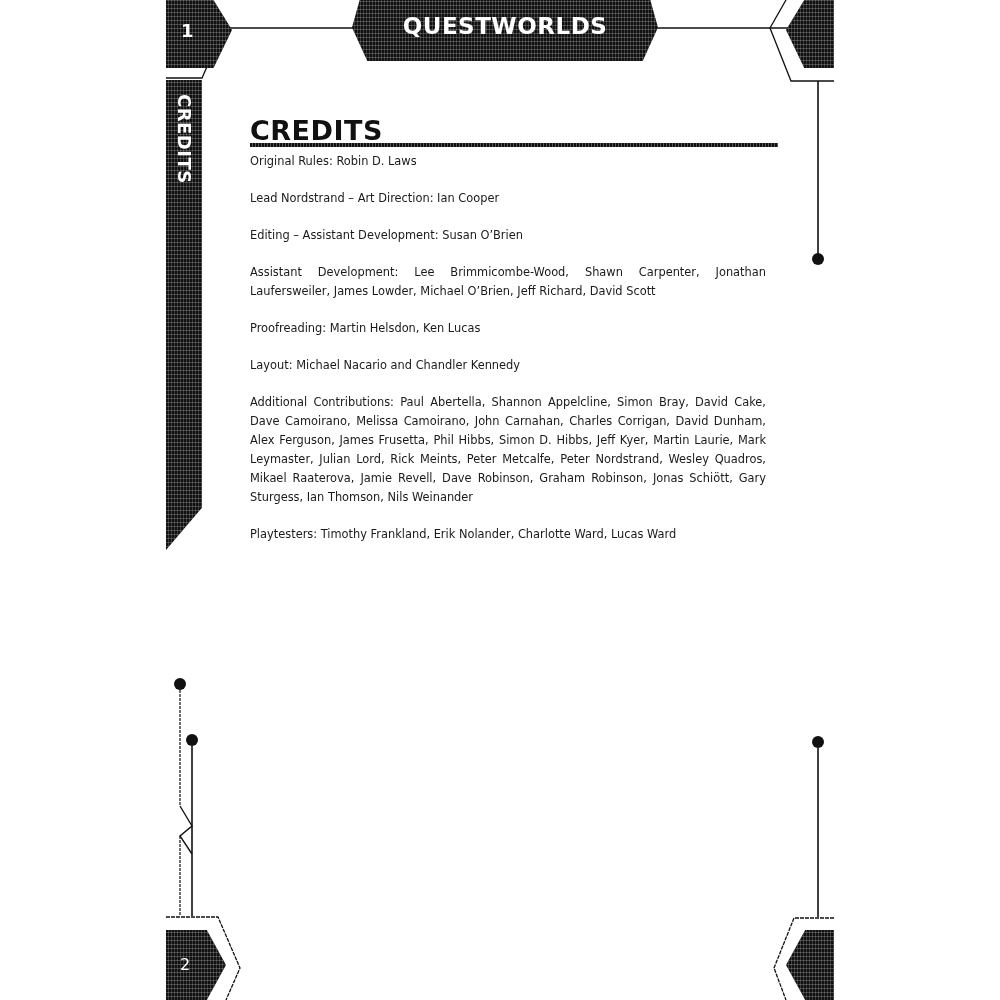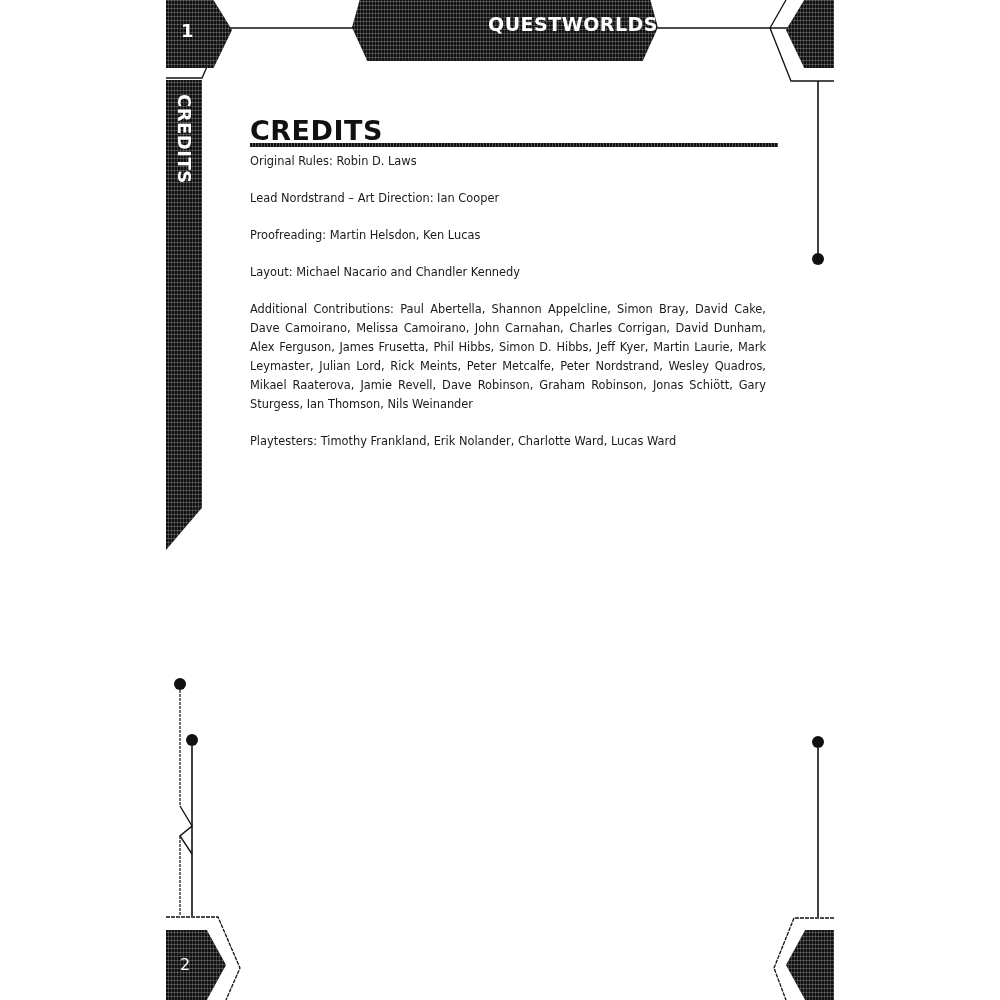--- a/index.html
+++ b/index.html
@@ -10,22 +10,22 @@
     background-image:
       repeating-linear-gradient(0deg, transparent 0 3px, rgba(255,255,255,0.22) 3px 4px),
       repeating-linear-gradient(90deg, transparent 0 2px, rgba(255,255,255,0.18) 2px 3px);
   }
   svg { position:absolute; overflow:visible; }
   .hex-title {
     position:absolute; left:186px; top:0; width:306px; height:61px;
     clip-path: polygon(2.5% 0, 97.5% 0, 100% 45%, 95% 100%, 5% 100%, 0 45%);
   }
   .title-text {
-    position:absolute; left:186px; top:13px; width:306px; text-align:right;
-    color:#fff; font-family:"DejaVu Sans", sans-serif; font-weight:bold; font-size:19px; letter-spacing:0.5px;
+    position:absolute; left:186px; top:13px; width:306px; text-align:center;
+    color:#fff; font-family:"DejaVu Sans", sans-serif; font-weight:bold; font-size:23px; letter-spacing:0.5px;
   }
   .corner-tl {
     position:absolute; left:0; top:0; width:66px; height:68px;
     clip-path: polygon(0 0, 72% 0, 100% 44%, 72% 100%, 0 100%);
   }
   .corner-tl-num {
     position:absolute; left:15px; top:20px; color:#fff; font-weight:bold; font-size:18px;
   }
   .corner-tr {
     position:absolute; right:0; top:0; width:48px; height:68px;
@@ -112,18 +112,20 @@
   <div class="corner-bl pattern"></div>
   <div class="corner-bl-num">2</div>
 
   <div class="corner-br pattern"></div>
 
   <div class="content">
     <h1 class="heading">CREDITS</h1>
     <div class="heading-rule"></div>
     <p class="para">Original Rules: Robin D. Laws</p>
     <p class="para">Lead Nordstrand – Art Direction: Ian Cooper</p>
+    <p class="para">Editing – Assistant Development: Susan O’Brien</p>
+    <p class="para">Assistant Development: Lee Brimmicombe-Wood, Shawn Carpenter, Jonathan Laufersweiler, James Lowder, Michael O’Brien, Jeff Richard, David Scott</p>
     <p class="para">Proofreading: Martin Helsdon, Ken Lucas</p>
     <p class="para">Layout: Michael Nacario and Chandler Kennedy</p>
     <p class="para">Additional Contributions: Paul Abertella, Shannon Appelcline, Simon Bray, David Cake, Dave Camoirano, Melissa Camoirano, John Carnahan, Charles Corrigan, David Dunham, Alex Ferguson, James Frusetta, Phil Hibbs, Simon D. Hibbs, Jeff Kyer, Martin Laurie, Mark Leymaster, Julian Lord, Rick Meints, Peter Metcalfe, Peter Nordstrand, Wesley Quadros, Mikael Raaterova, Jamie Revell, Dave Robinson, Graham Robinson, Jonas Schiött, Gary Sturgess, Ian Thomson, Nils Weinander</p>
     <p class="para">Playtesters: Timothy Frankland, Erik Nolander, Charlotte Ward, Lucas Ward</p>
   </div>
 </div>
 
 </body></html>

